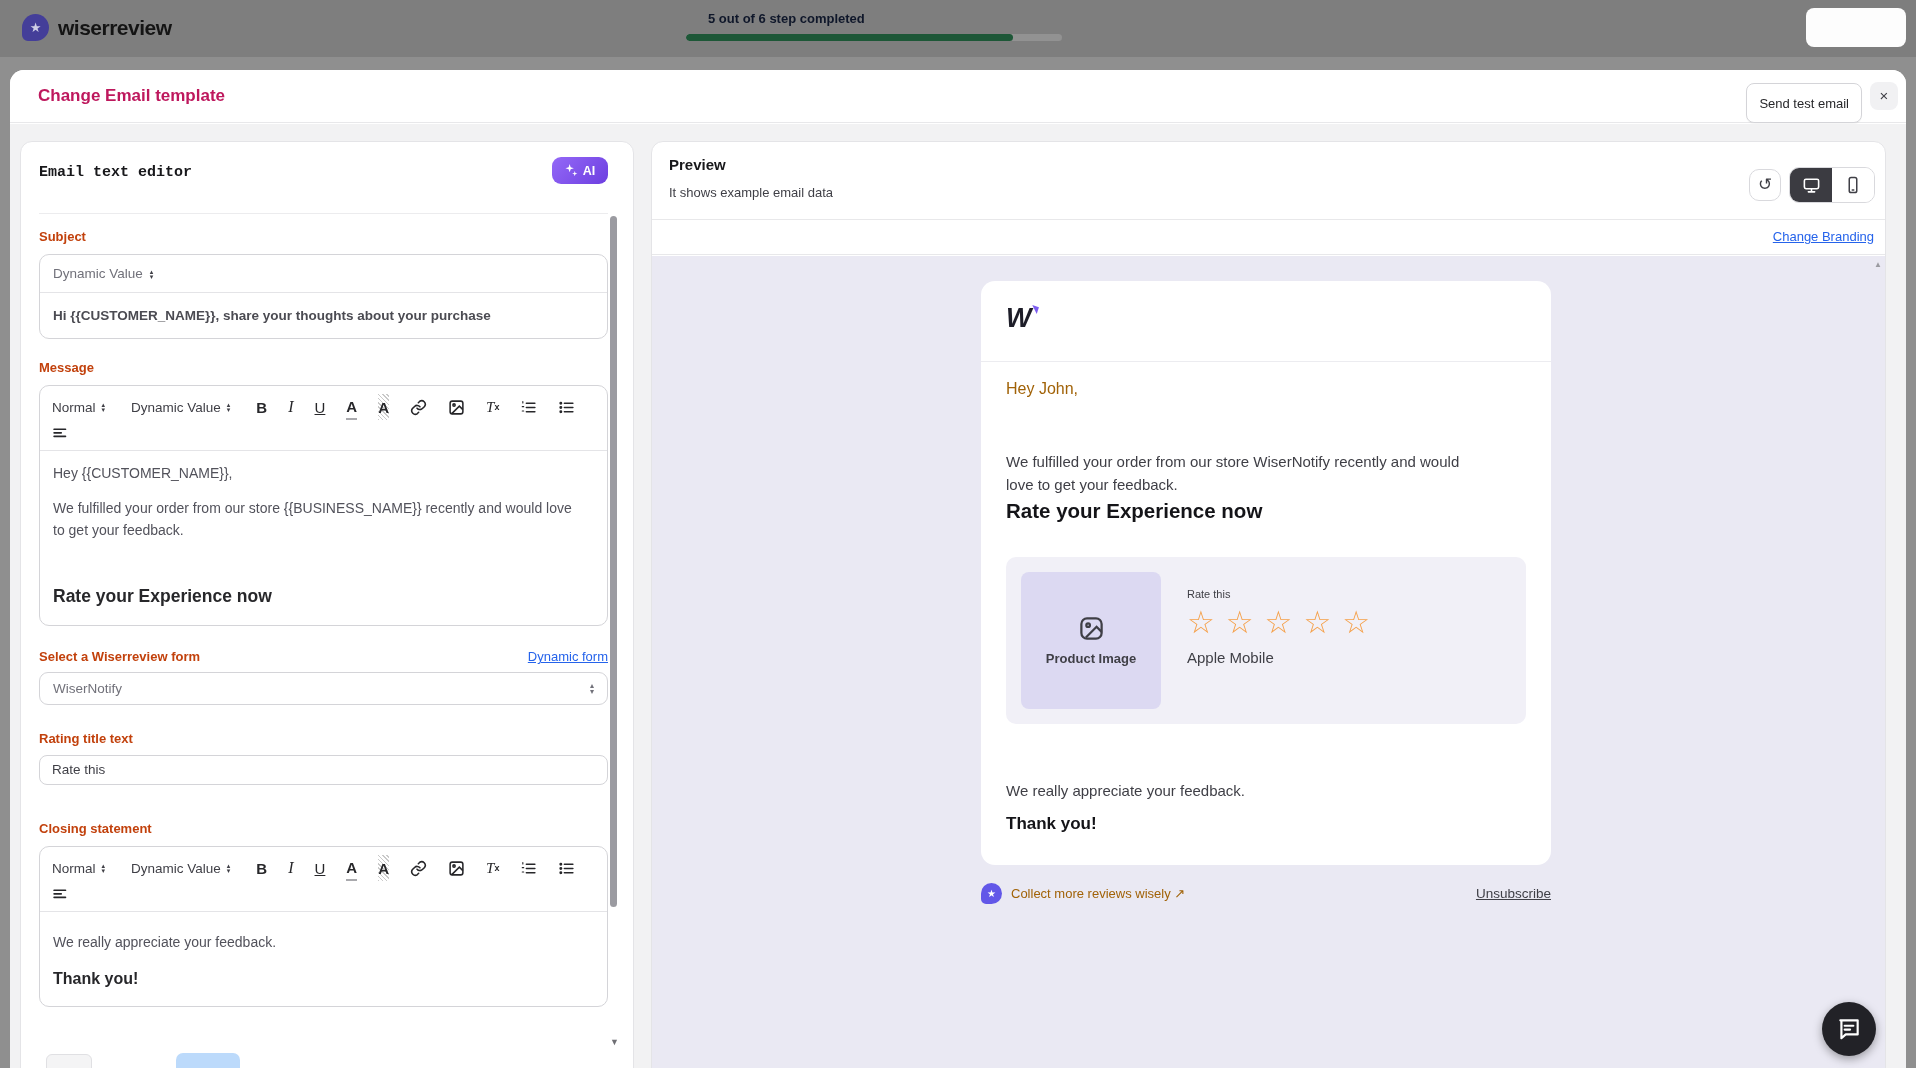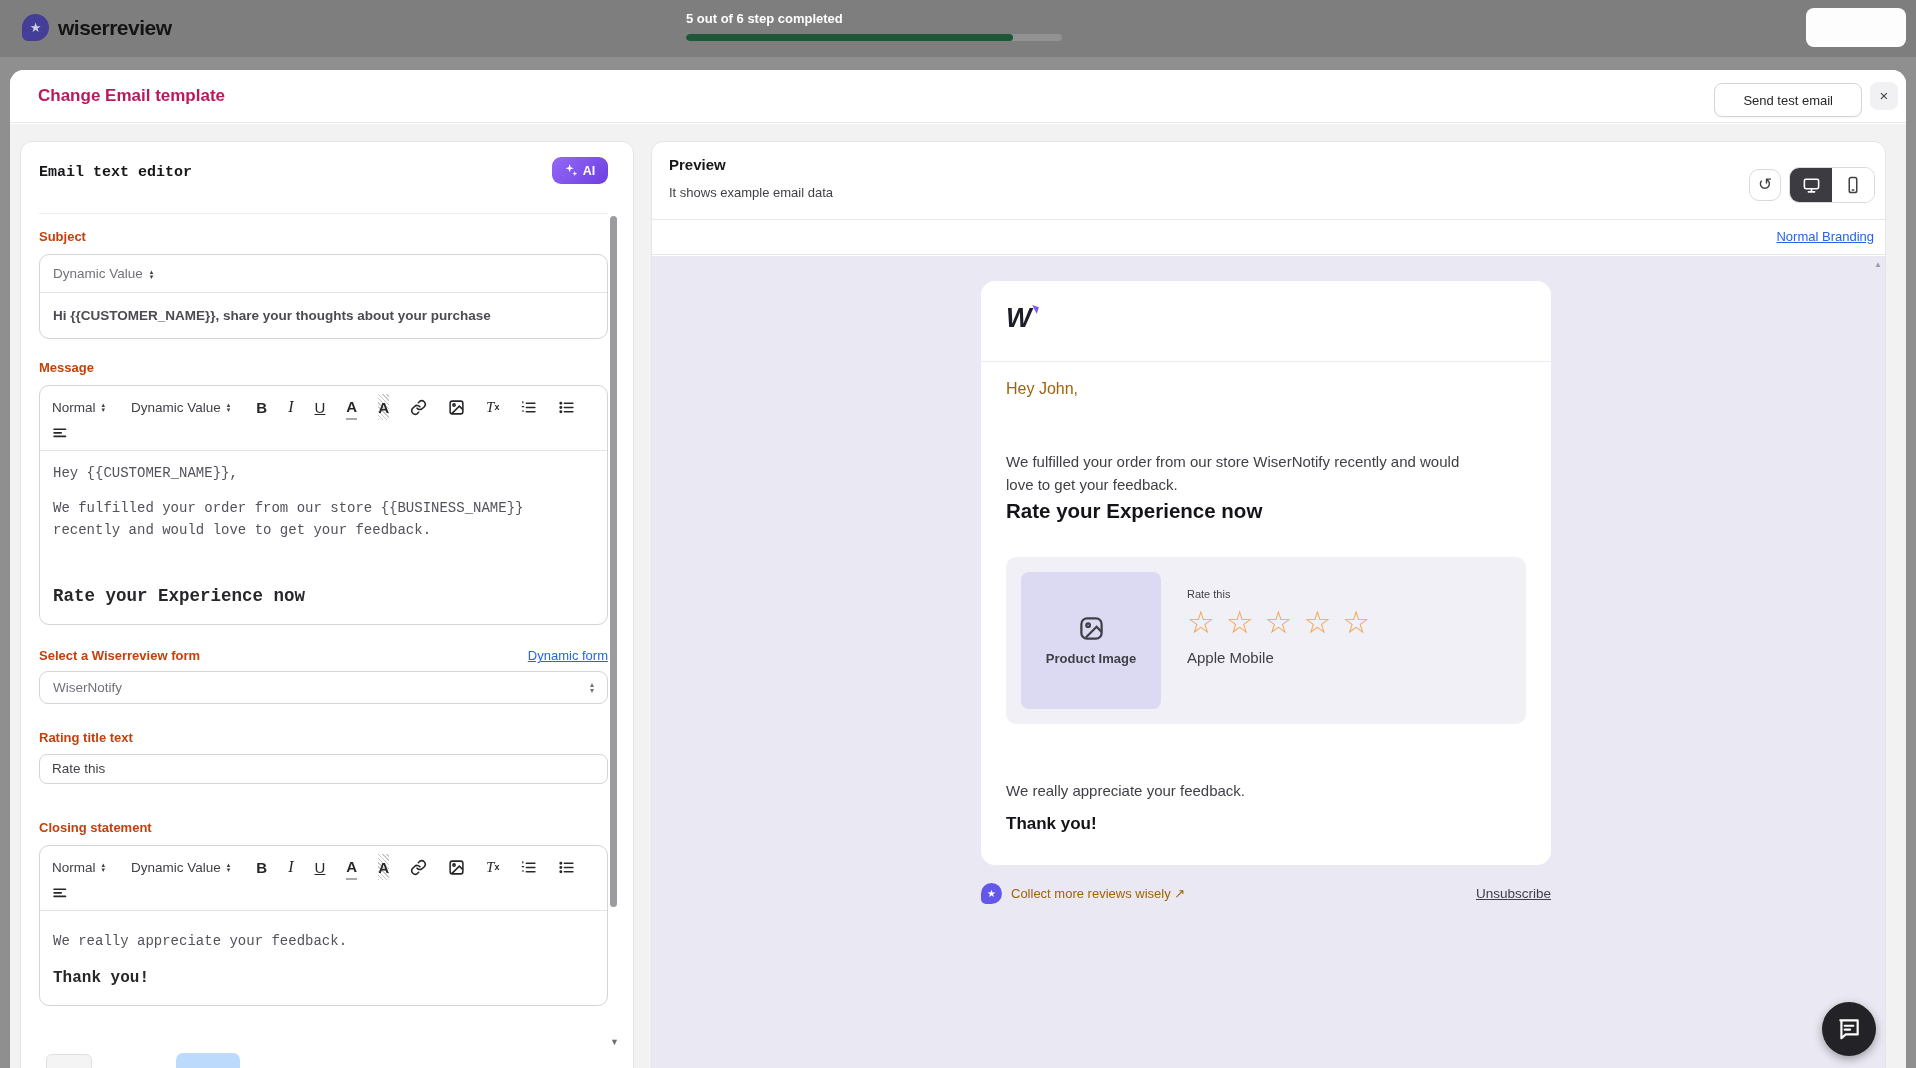--- a/index.html
+++ b/index.html
@@ -7,31 +7,31 @@
   body { font-family:"Liberation Sans","DejaVu Sans",sans-serif; }
   #stage { position:relative; width:1916px; height:1068px; overflow:hidden; background:#8f8f8f; }
 
   
   .topbar { position:absolute; left:0; top:0; width:1916px; height:57px; background:#7e7e7e; }
   .brand { position:absolute; left:22px; top:14px; display:flex; align-items:center; gap:9px; }
   .brand-badge { width:27px; height:27px; background:#443e99; border-radius:50% 50% 50% 6px;
     display:flex; align-items:center; justify-content:center; color:#cfcfe6; font-size:13px; }
   .brand-name { font-size:21px; font-weight:700; color:#141414; letter-spacing:-0.5px; }
   .progress-wrap { position:absolute; left:686px; top:11px; width:378px; }
-  .progress-label { font-size:13px; font-weight:700; color:#ffffff; }
+  .progress-label { font-size:13px; font-weight:700; color:#0f172a;margin-left:22px; }
   .progress-track { margin-top:8px; width:376px; height:7px; background:#929292; border-radius:4px; overflow:hidden; }
   .progress-fill { height:100%; background:#1d5737; border-radius:4px; }
   .topbar-cta { position:absolute; left:1806px; top:8px; width:100px; height:39px; background:#fdfdfd; border-radius:8px; border:none; }
 
   
   .modal { position:absolute; left:10px; top:70px; width:1896px; height:998px; background:#fff;
     border-radius:14px 14px 0 0; overflow:hidden; }
   .modal-header { position:relative; height:53px; background:#fff; border-bottom:1px solid #e8e8ea; }
   .modal-title { position:absolute; left:28px; top:16px; font-size:17px; font-weight:700; color:#be185d; }
-  .send-test-btn { position:absolute; right:44px; top:13px; height:34px; padding:0 28px; background:#fff;
+  .send-test-btn { position:absolute; right:44px; top:13px; height:40px; padding:0 12px; background:#fff;
     border:1px solid #d4d4d8; border-radius:8px; font-size:13px; color:#27272a; cursor:pointer;
     box-shadow:0 1px 1px rgba(0,0,0,.04); font-family:inherit; }
   .close-btn { position:absolute; right:8px; top:12px; width:28px; height:28px; background:#f1f1f3;
     border:none; border-radius:8px; font-size:15px; color:#3f3f46; cursor:pointer; line-height:28px; }
   .modal-body { position:absolute; left:0; top:54px; right:0; bottom:0; background:#f2f2f3; }
 
   
   .editor-card { position:absolute; left:10px; top:17px; width:614px; bottom:-12px; background:#fff;
     border:1px solid #e4e4e7; border-radius:12px; }
   .editor-inner { position:absolute; left:18px; right:25px; top:0; }
@@ -59,21 +59,21 @@
     display:inline-flex; align-items:center; font-family:inherit; height:26px; }
   .tb-b { font-weight:800; }
   .tb-i { font-family:"Liberation Serif",serif; font-style:italic; font-size:16px; }
   .tb-u { text-decoration:underline; }
   .tb-a { font-weight:700; border-bottom:2px solid #a9a9ad; line-height:15px; }
   .tb-hl { font-weight:700; line-height:15px;
     background:repeating-linear-gradient(45deg,#c9c9c9 0 1px,transparent 1px 3px); }
   .tb-tx i { font-family:"Liberation Serif",serif; font-size:15px; }
   .tb-tx sub { font-size:9px; font-weight:700; }
   .tb-ico svg { display:block; }
-  .rte-body { padding:14px 13px 18px 13px;font-family:Liberation Mono, monospace; }
+  .rte-body { padding:14px 13px 18px 13px; }
   .rte-line { font-size:14px; color:#52525b; }
   .rte-para { font-size:14px; color:#52525b; margin-top:17px; line-height:1.55; max-width:530px; }
   .rte-h { font-size:17.5px; font-weight:800; color:#27272a; margin-top:45px; }
   .closing-body .rte-line { margin-top:8px; }
   .closing-thanks { font-size:16px; font-weight:800; color:#27272a; margin-top:20px; }
 
   .form-row { margin-top:23px; display:flex; align-items:center; justify-content:space-between; }
   .blue-link { font-size:13px; color:#2563eb; text-decoration:underline; cursor:pointer; }
   .select-box { margin-top:8px; height:33px; border:1px solid #d4d4d8; border-radius:9px; display:flex;
     align-items:center; justify-content:space-between; padding:0 13px; color:#71717a; font-size:13.5px; cursor:pointer; background:#fff;}
@@ -369,21 +369,21 @@
           </button>
           <button class="device-btn device-mobile">
             <svg width="18" height="18" viewBox="0 0 24 24" fill="none" stroke="#3f3f46" stroke-width="2" stroke-linecap="round">
                 <rect x="7" y="2" width="10" height="20" rx="2.5"></rect>
                 <path d="M11 18.5h2"></path>
               </svg>
           </button>
         </div>
         <div class="preview-divider"></div>
         <div class="branding-strip">
-          <a class="blue-link branding-link">Normal Branding</a>
+          <a class="blue-link branding-link">Change Branding</a>
         </div>
 
         <div class="mail-area">
           <div class="mail-scroll-up">▲</div>
 
           <div class="email-card">
             <div class="email-logo">
               <span class="email-logo-w">W</span>
               <span class="email-logo-tri"></span>
             </div>

